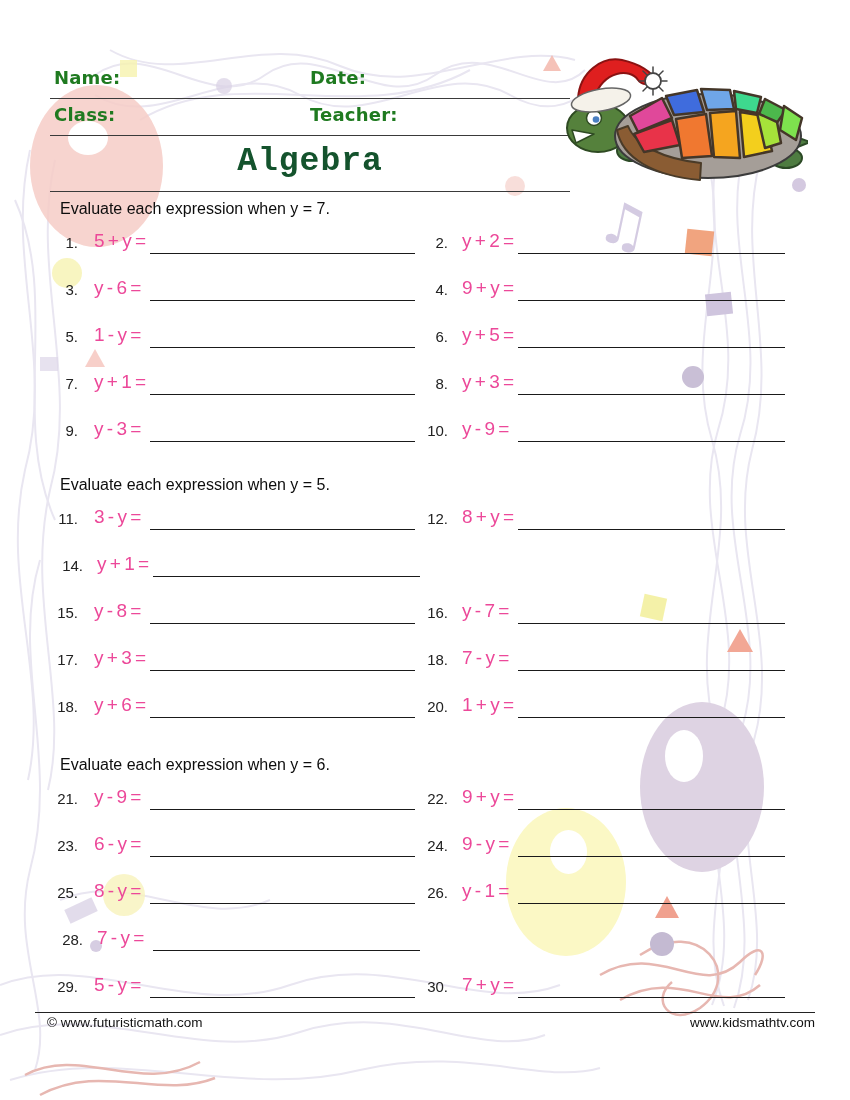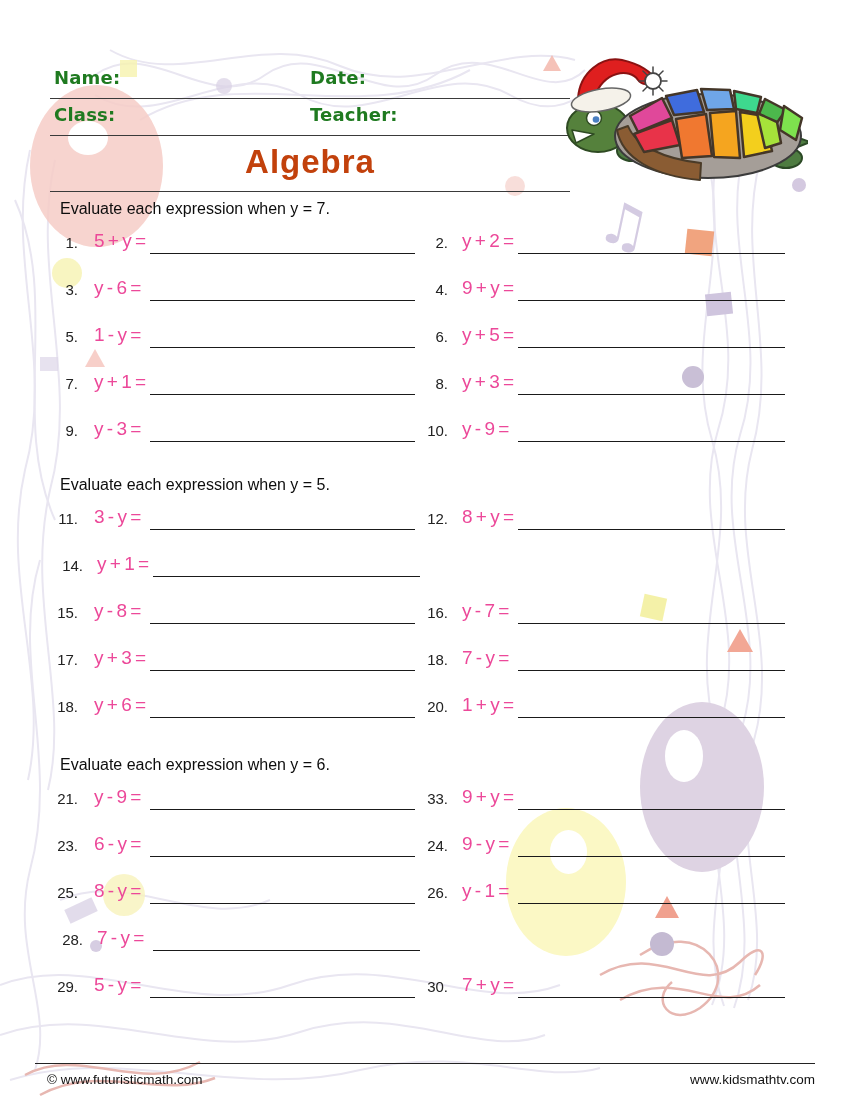--- a/index.html
+++ b/index.html
@@ -19,22 +19,22 @@
   #header{position:absolute;left:50px;top:54px;width:520px;}
   .field-row{position:relative;height:36px;border-bottom:1.5px solid #3a3a3a;}
   .field-label{
     position:absolute;top:5px;font-family:"DejaVu Sans", sans-serif;
     font-weight:bold;font-size:18px;color:#1f7a20;letter-spacing:.2px;
   }
   .fl-a{left:4px;}
   .fl-b{left:260px;}
   #title-block{height:54.5px;border-bottom:1.5px solid #3a3a3a;text-align:center;}
   #page-title{
-    display:inline-block;margin-top:7px;font-family:Liberation Sans, sans-serif;
-    font-weight:bold;font-size:33px;color:#c2410c;letter-spacing:1px;
+    display:inline-block;margin-top:7px;font-family:Liberation Mono, monospace;
+    font-weight:bold;font-size:33px;color:#14532d;letter-spacing:1px;
   }
   #turtle{position:absolute;left:558px;top:40px;width:250px;height:140px;}
   #turtle svg{width:100%;height:100%;}
   
   .section{position:absolute;left:50px;width:735px;}
   #sections .section:nth-child(1){top:190px;}
   #sections .section:nth-child(2){top:466px;}
   #sections .section:nth-child(3){top:746px;}
   .instruction{height:26px;margin-left:10px;padding-top:2px;font-size:16px;color:#0d0d0d;}
   .rows{margin-top:2px;}
@@ -43,22 +43,22 @@
   .half.right{margin-left:5px;}
   .pnum{width:28px;text-align:right;font-size:15px;color:#222222;padding-bottom:5px;flex:none;}
   .pexpr{
     width:56px;margin-left:16px;font-size:19px;color:#ec4899;
     word-spacing:-2px;white-space:nowrap;padding-bottom:4px;flex:none;
   }
   .half.right .pexpr{margin-left:14px;}
   .blank{flex:1;height:1px;border-bottom:1.4px solid #1a1a1a;margin-bottom:2px;}
   
   #footer{
-    position:absolute;left:35px;right:35px;top:1055px;border-top:1.8px solid #222222;
-    padding-top:8px;display:flex;justify-content:space-between;
+    position:absolute;left:35px;right:35px;top:1004px;border-top:1.8px solid #222222;
+    padding-top:2px;display:flex;justify-content:space-between;
     font-size:13.5px;color:#111111;
   }
   #footer .f-left{padding-left:12px;}
 </style>
 </head>
 <body>
 
 <div id="decor" aria-hidden="true">
   <svg width="850" height="1100" viewBox="0 0 850 1100" style="position:absolute;left:0;top:0;">
     <g fill="none" stroke="#e9e6f1" stroke-width="2">
@@ -316,21 +316,21 @@
       <section class="section">
     <div class="instruction">Evaluate each expression when y = 6.</div>
     <div class="rows">
           <div class="prow">
     <div class="half">
       <span class="pnum">21.</span>
       <span class="pexpr">y - 9 =</span>
       <span class="blank"></span>
     </div>
     <div class="half right">
-      <span class="pnum">33.</span>
+      <span class="pnum">22.</span>
       <span class="pexpr">9 + y =</span>
       <span class="blank"></span>
     </div>
   </div>
           <div class="prow">
     <div class="half">
       <span class="pnum">23.</span>
       <span class="pexpr">6 - y =</span>
       <span class="blank"></span>
     </div>

